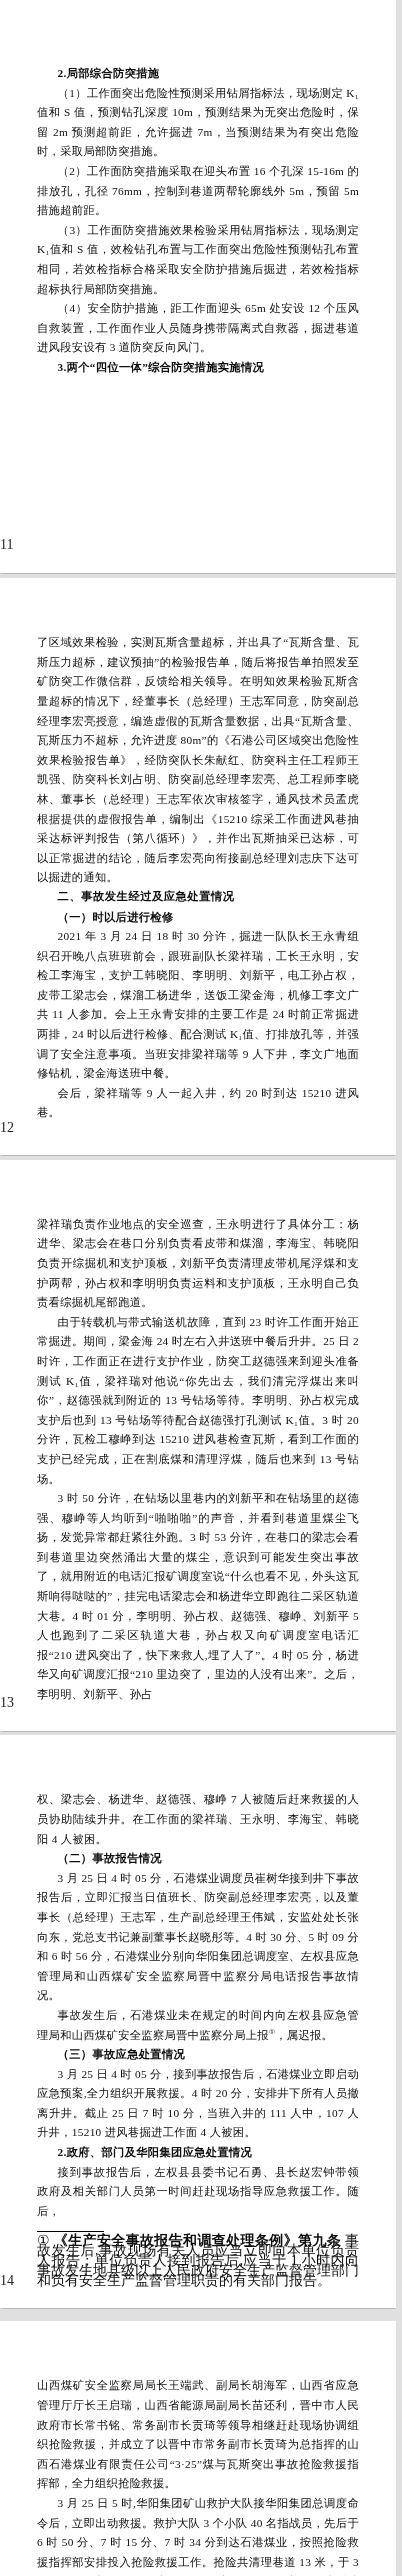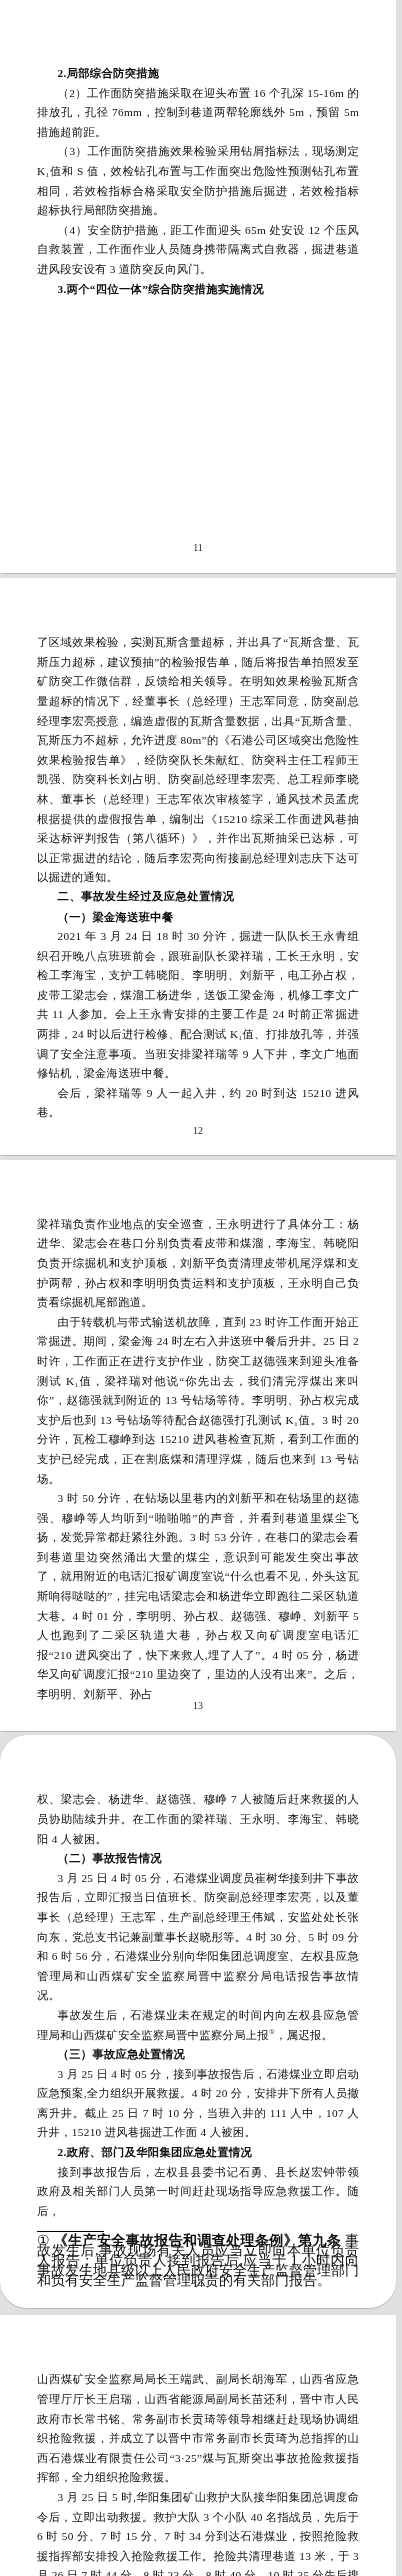--- a/index.html
+++ b/index.html
@@ -44,58 +44,58 @@
     font-size: 14px;
     line-height: 10px;
     text-align: justify;
     letter-spacing: 0;
   }
   .fn .b { font-weight: bold; }
   .page-number {
     position: absolute;
     bottom: 19.6px;
     left: 0; right: 0;
-    text-align: center;
-    font-size: 10px;
+    font-size: 14px;
     color: #222;
   }
 </style>
 </head>
 <body>
 
 <div id="doc">
     <div class="page" style="height: 573px; margin-bottom: 5.2px;">
       <div class="page-body first">
         <div class="blk h3">2.局部综合防突措施</div>
+        <div class="blk p">（1）工作面突出危险性预测采用钻屑指标法，现场测定 K₁值和 S 值，预测钻孔深度 10m，预测结果为无突出危险时，保留 2m 预测超前距，允许掘进 7m，当预测结果为有突出危险时，采取局部防突措施。</div>
         <div class="blk p">（2）工作面防突措施采取在迎头布置 16 个孔深 15-16m 的排放孔，孔径 76mm，控制到巷道两帮轮廓线外 5m，预留 5m 措施超前距。</div>
         <div class="blk p">（3）工作面防突措施效果检验采用钻屑指标法，现场测定 K₁值和 S 值，效检钻孔布置与工作面突出危险性预测钻孔布置相同，若效检指标合格采取安全防护措施后掘进，若效检指标超标执行局部防突措施。</div>
         <div class="blk p">（4）安全防护措施，距工作面迎头 65m 处安设 12 个压风自救装置，工作面作业人员随身携带隔离式自救器，掘进巷道进风段安设有 3 道防突反向风门。</div>
         <div class="blk h3">3.两个“四位一体”综合防突措施实施情况</div>
       </div>
       <div class="page-number">11</div>
     </div>
     <div class="page" style="height: 577px; margin-bottom: 4.6px;">
       <div class="page-body">
         <div class="blk pcont">了区域效果检验，实测瓦斯含量超标，并出具了“瓦斯含量、瓦斯压力超标，建议预抽”的检验报告单，随后将报告单拍照发至矿防突工作微信群，反馈给相关领导。在明知效果检验瓦斯含量超标的情况下，经董事长（总经理）王志军同意，防突副总经理李宏亮授意，编造虚假的瓦斯含量数据，出具“瓦斯含量、瓦斯压力不超标，允许进度 80m”的《石港公司区域突出危险性效果检验报告单》，经防突队长朱献红、防突科主任工程师王凯强、防突科长刘占明、防突副总经理李宏亮、总工程师李晓林、董事长（总经理）王志军依次审核签字，通风技术员孟虎根据提供的虚假报告单，编制出《15210 综采工作面进风巷抽采达标评判报告（第八循环）》，并作出瓦斯抽采已达标，可以正常掘进的结论，随后李宏亮向衔接副总经理刘志庆下达可以掘进的通知。</div>
         <div class="blk h1">二、事故发生经过及应急处置情况</div>
-        <div class="blk h2">（一）梁金海送班中餐</div>
+        <div class="blk h2">（一）时以后进行检修</div>
         <div class="blk p">2021 年 3 月 24 日 18 时 30 分许，掘进一队队长王永青组织召开晚八点班班前会，跟班副队长梁祥瑞，工长王永明，安检工李海宝，支护工韩晓阳、李明明、刘新平，电工孙占权，皮带工梁志会，煤溜工杨进华，送饭工梁金海，机修工李文广共 11 人参加。会上王永青安排的主要工作是 24 时前正常掘进两排，24 时以后进行检修、配合测试 K₁值、打排放孔等，并强调了安全注意事项。当班安排梁祥瑞等 9 人下井，李文广地面修钻机，梁金海送班中餐。</div>
         <div class="blk p">会后，梁祥瑞等 9 人一起入井，约 20 时到达 15210 进风巷。</div>
       </div>
       <div class="page-number">12</div>
     </div>
     <div class="page" style="height: 571px; margin-bottom: 4.6px;">
       <div class="page-body">
         <div class="blk pcont">梁祥瑞负责作业地点的安全巡查，王永明进行了具体分工：杨进华、梁志会在巷口分别负责看皮带和煤溜，李海宝、韩晓阳负责开综掘机和支护顶板，刘新平负责清理皮带机尾浮煤和支护两帮，孙占权和李明明负责运料和支护顶板，王永明自己负责看综掘机尾部跑道。</div>
         <div class="blk p">由于转载机与带式输送机故障，直到 23 时许工作面开始正常掘进。期间，梁金海 24 时左右入井送班中餐后升井。25 日 2 时许，工作面正在进行支护作业，防突工赵德强来到迎头准备测试 K₁值，梁祥瑞对他说“你先出去，我们清完浮煤出来叫你”，赵德强就到附近的 13 号钻场等待。李明明、孙占权完成支护后也到 13 号钻场等待配合赵德强打孔测试 K₁值。3 时 20 分许，瓦检工穆峥到达 15210 进风巷检查瓦斯，看到工作面的支护已经完成，正在割底煤和清理浮煤，随后也来到 13 号钻场。</div>
         <div class="blk p">3 时 50 分许，在钻场以里巷内的刘新平和在钻场里的赵德强、穆峥等人均听到“啪啪啪”的声音，并看到巷道里煤尘飞扬，发觉异常都赶紧往外跑。3 时 53 分许，在巷口的梁志会看到巷道里边突然涌出大量的煤尘，意识到可能发生突出事故了，就用附近的电话汇报矿调度室说“什么也看不见，外头这瓦斯响得哒哒的”，挂完电话梁志会和杨进华立即跑往二采区轨道大巷。4 时 01 分，李明明、孙占权、赵德强、穆峥、刘新平 5 人也跑到了二采区轨道大巷，孙占权又向矿调度室电话汇报“210 进风突出了，快下来救人,埋了人了”。4 时 05 分，杨进华又向矿调度汇报“210 里边突了，里边的人没有出来”。之后，李明明、刘新平、孙占</div>
       </div>
       <div class="page-number">13</div>
     </div>
-    <div class="page" style="height: 573px; margin-bottom: 7px; border-radius: 27px;">
+    <div class="page" style="height: 573px; margin-bottom: 13px;">
       <div class="page-body">
         <div class="blk pcont">权、梁志会、杨进华、赵德强、穆峥 7 人被随后赶来救援的人员协助陆续升井。在工作面的梁祥瑞、王永明、李海宝、韩晓阳 4 人被困。</div>
         <div class="blk h2">（二）事故报告情况</div>
         <div class="blk p">3 月 25 日 4 时 05 分，石港煤业调度员崔树华接到井下事故报告后，立即汇报当日值班长、防突副总经理李宏亮，以及董事长（总经理）王志军，生产副总经理王伟斌，安监处处长张向东，党总支书记兼副董事长赵晓彤等。4 时 30 分、5 时 09 分和 6 时 56 分，石港煤业分别向华阳集团总调度室、左权县应急管理局和山西煤矿安全监察局晋中监察分局电话报告事故情况。</div>
         <div class="blk p"><span>事故发生后，石港煤业未在规定的时间内向左权县应急管理局和山西煤矿安全监察局晋中监察分局上报</span><span class="sup">①</span><span>，属迟报。</span></div>
         <div class="blk h2">（三）事故应急处置情况</div>
         <div class="blk p">3 月 25 日 4 时 05 分，接到事故报告后，石港煤业立即启动应急预案,全力组织开展救援。4 时 20 分，安排井下所有人员撤离升井。截止 25 日 7 时 10 分，当班入井的 111 人中，107 人升井，15210 进风巷掘进工作面 4 人被困。</div>
         <div class="blk h3">2.政府、部门及华阳集团应急处置情况</div>
         <div class="blk p">接到事故报告后，左权县县委书记石勇、县长赵宏钟带领政府及相关部门人员第一时间赶赴现场指导应急救援工作。随后，</div>
         <hr class="fn-rule">

